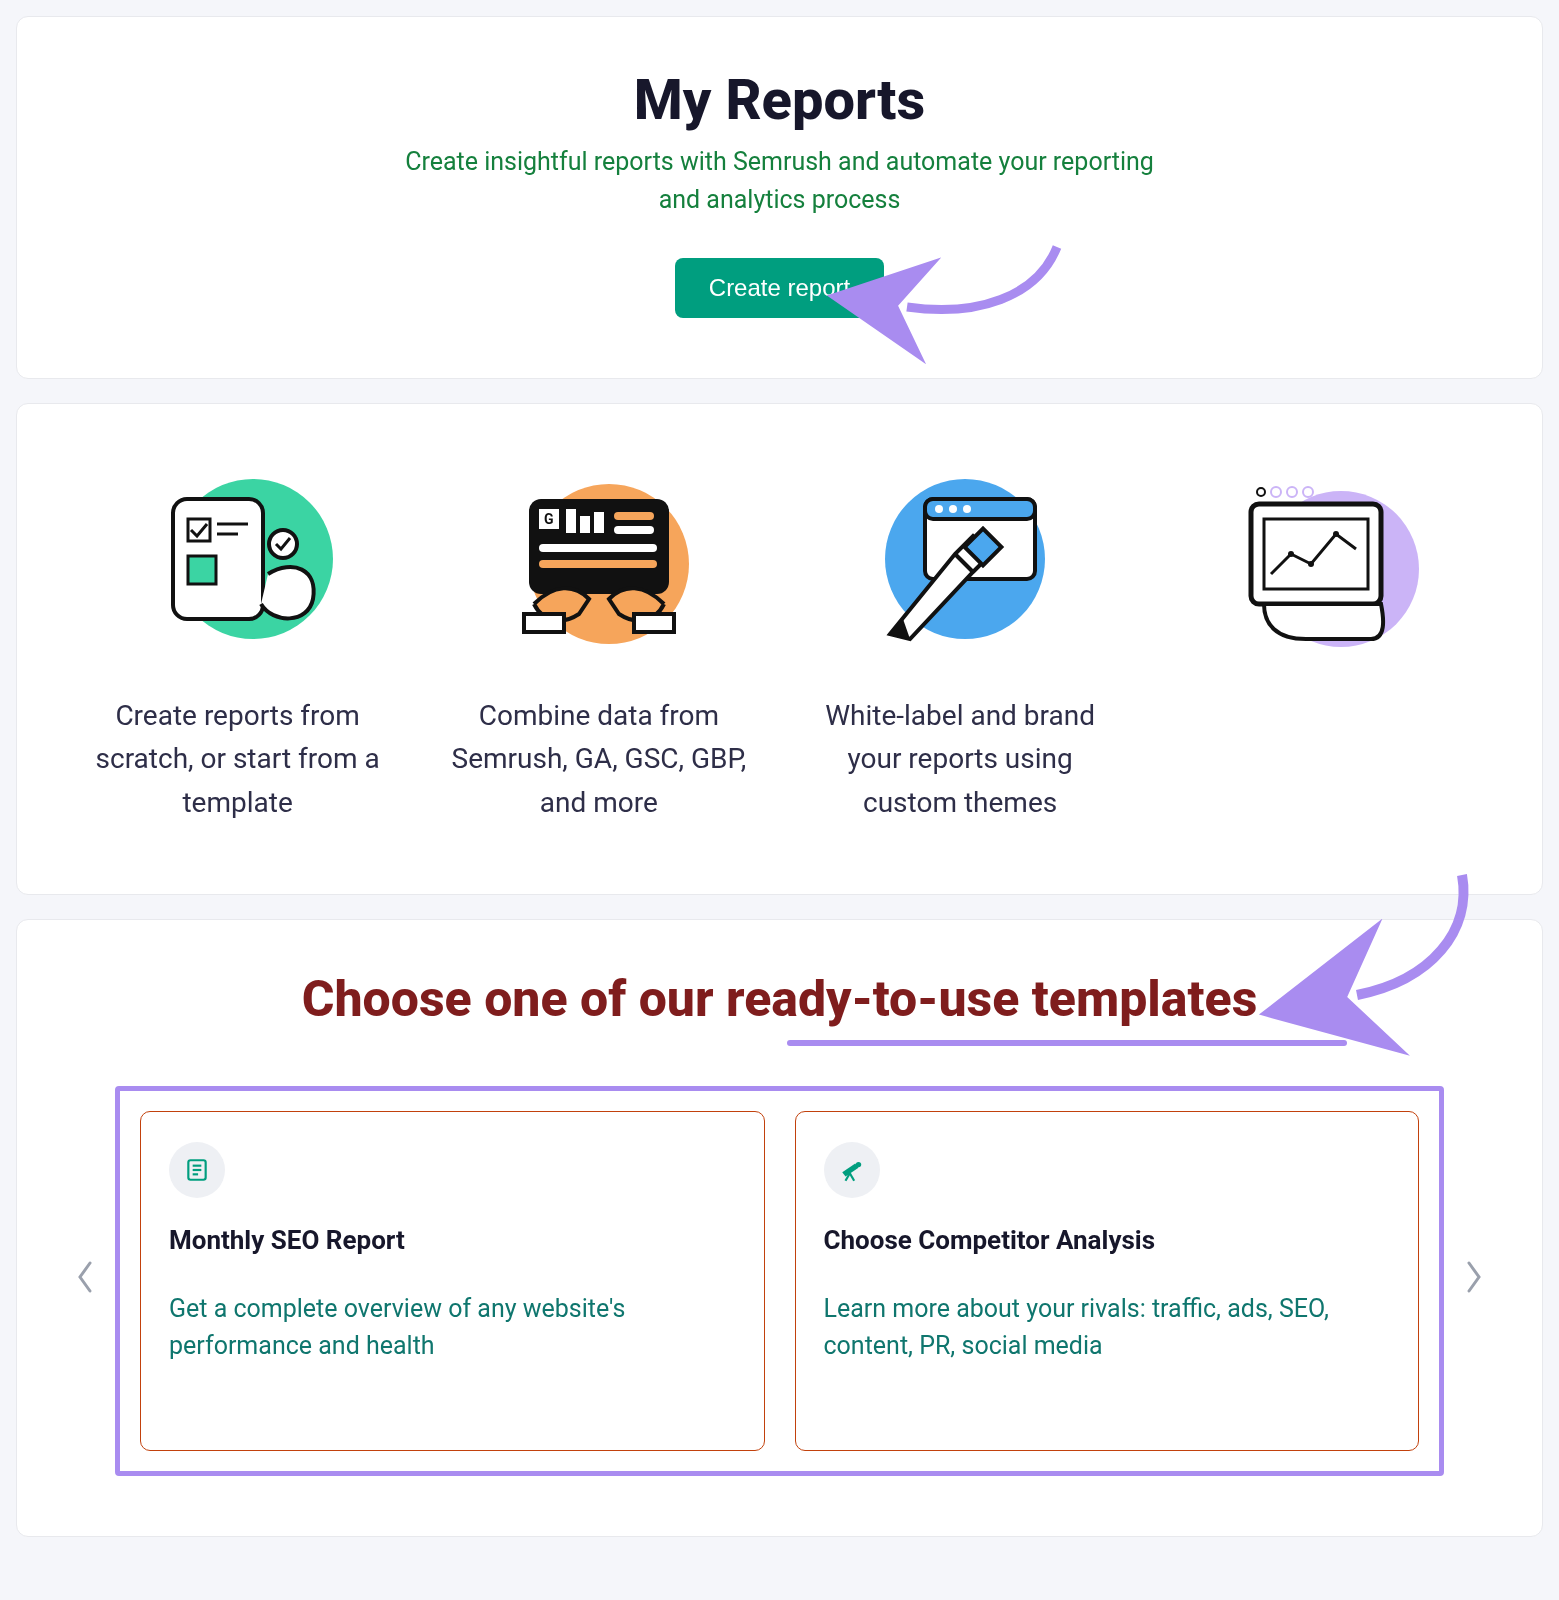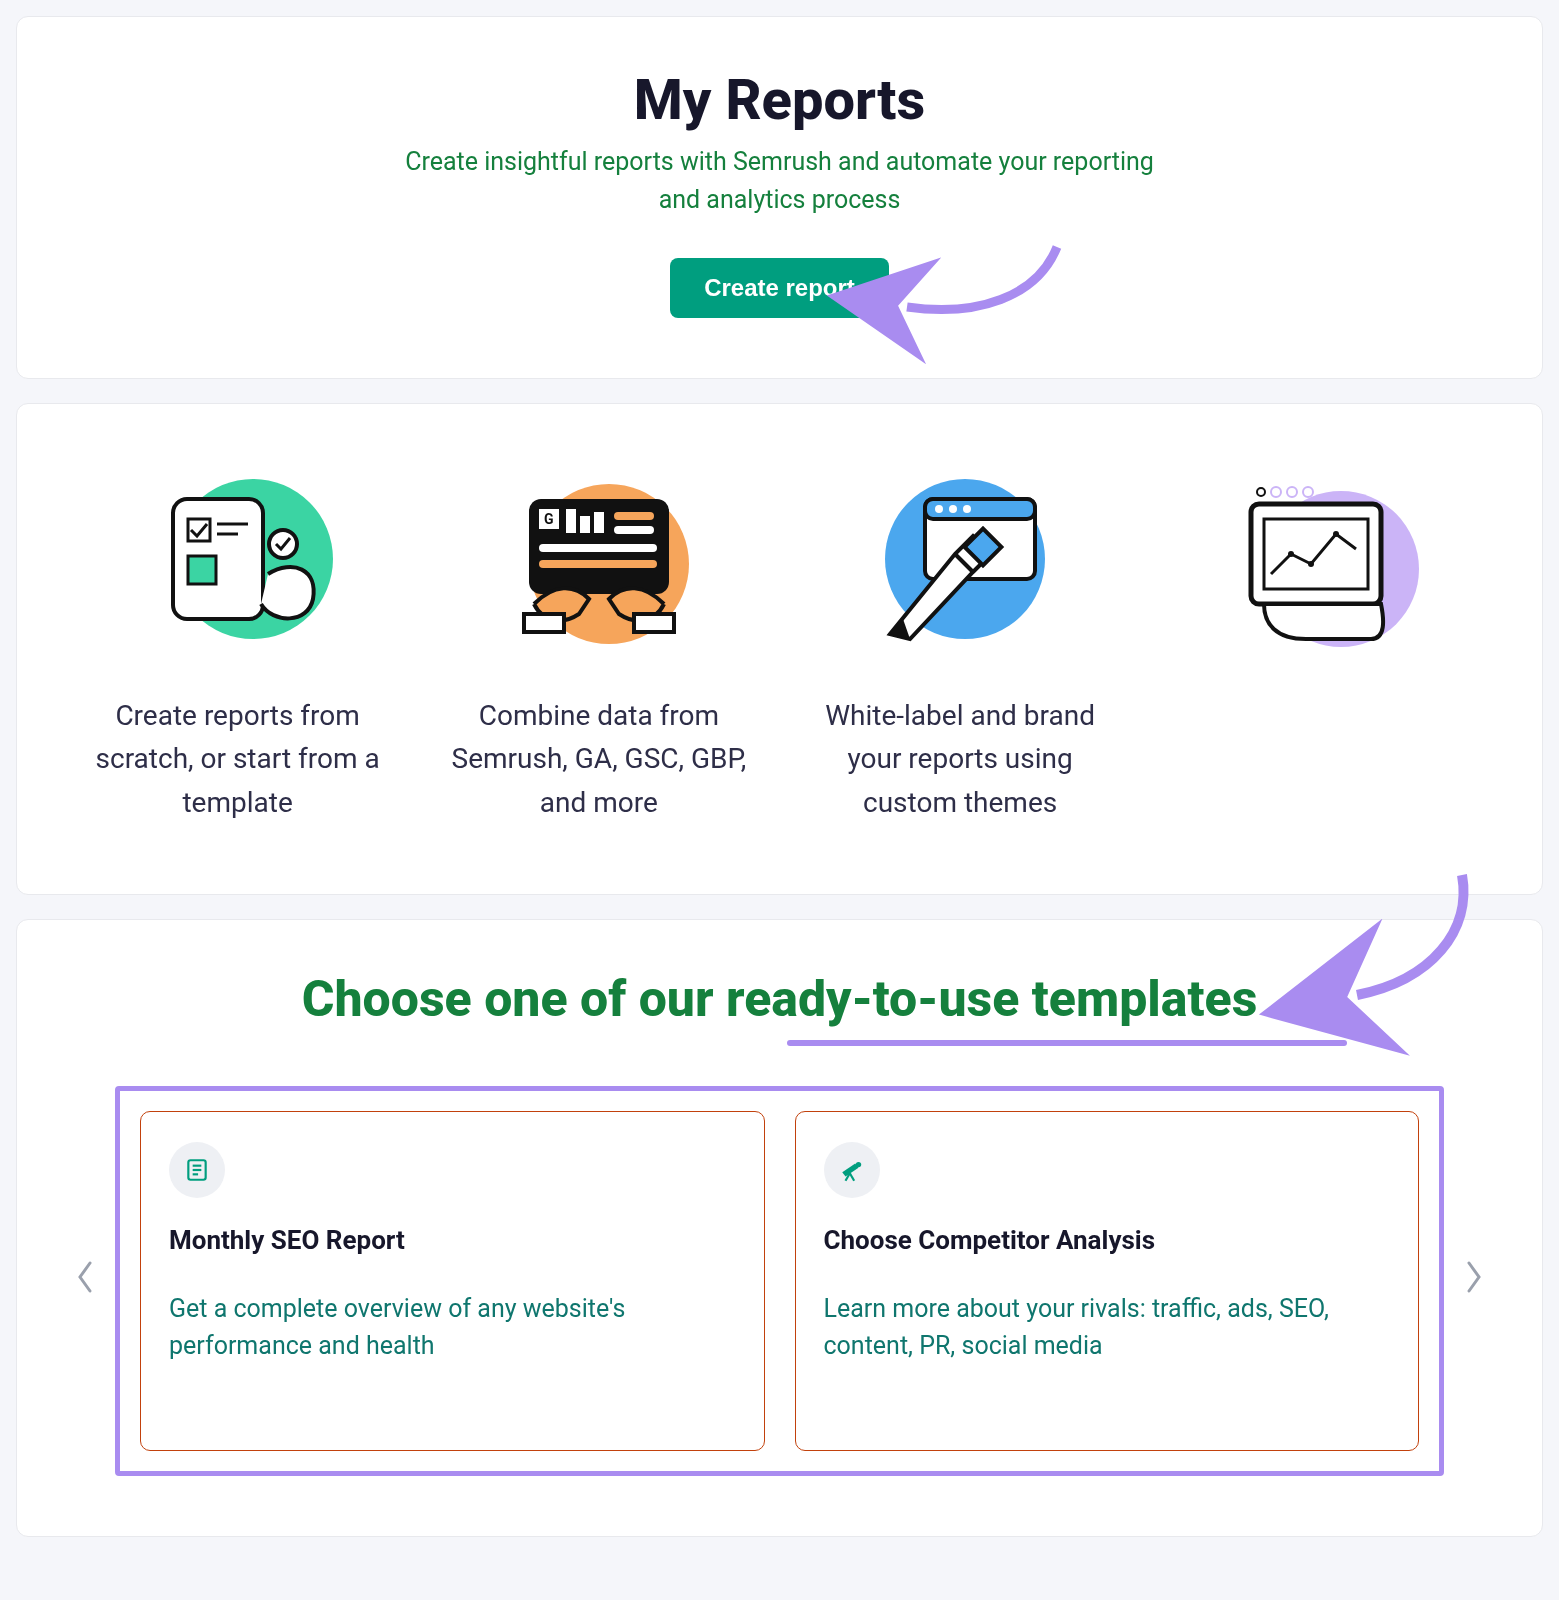--- a/index.html
+++ b/index.html
@@ -30,21 +30,21 @@
     color: #15803d;
     line-height: 1.5;
     max-width: 780px;
     margin: 0 auto 40px;
   }
   .btn-primary {
     display: inline-block;
     background: #009e7f;
     color: #fff;
     font-size: 24px;
-    font-weight: 700;
+    font-weight: 400;
     border: none;
     border-radius: 8px;
     padding: 16px 34px;
     cursor: pointer;
   }
   
   .arrow-annot {
     position: absolute;
     pointer-events: none;
   }
@@ -73,21 +73,21 @@
     line-height: 1.55;
     color: #2e2e48;
   }
 
   
   .templates { padding: 50px 50px 60px; position: relative; }
   .templates h2 {
     text-align: center;
     font-size: 50px;
     font-weight: 800;
-    color: #15803d;
+    color: #7f1d1d;
     margin-bottom: 8px;
     position: relative;
     display: inline-block;
     width: 100%;
   }
   .underline {
     display: block;
     width: 560px;
     height: 6px;
     background: #a98cf0;

